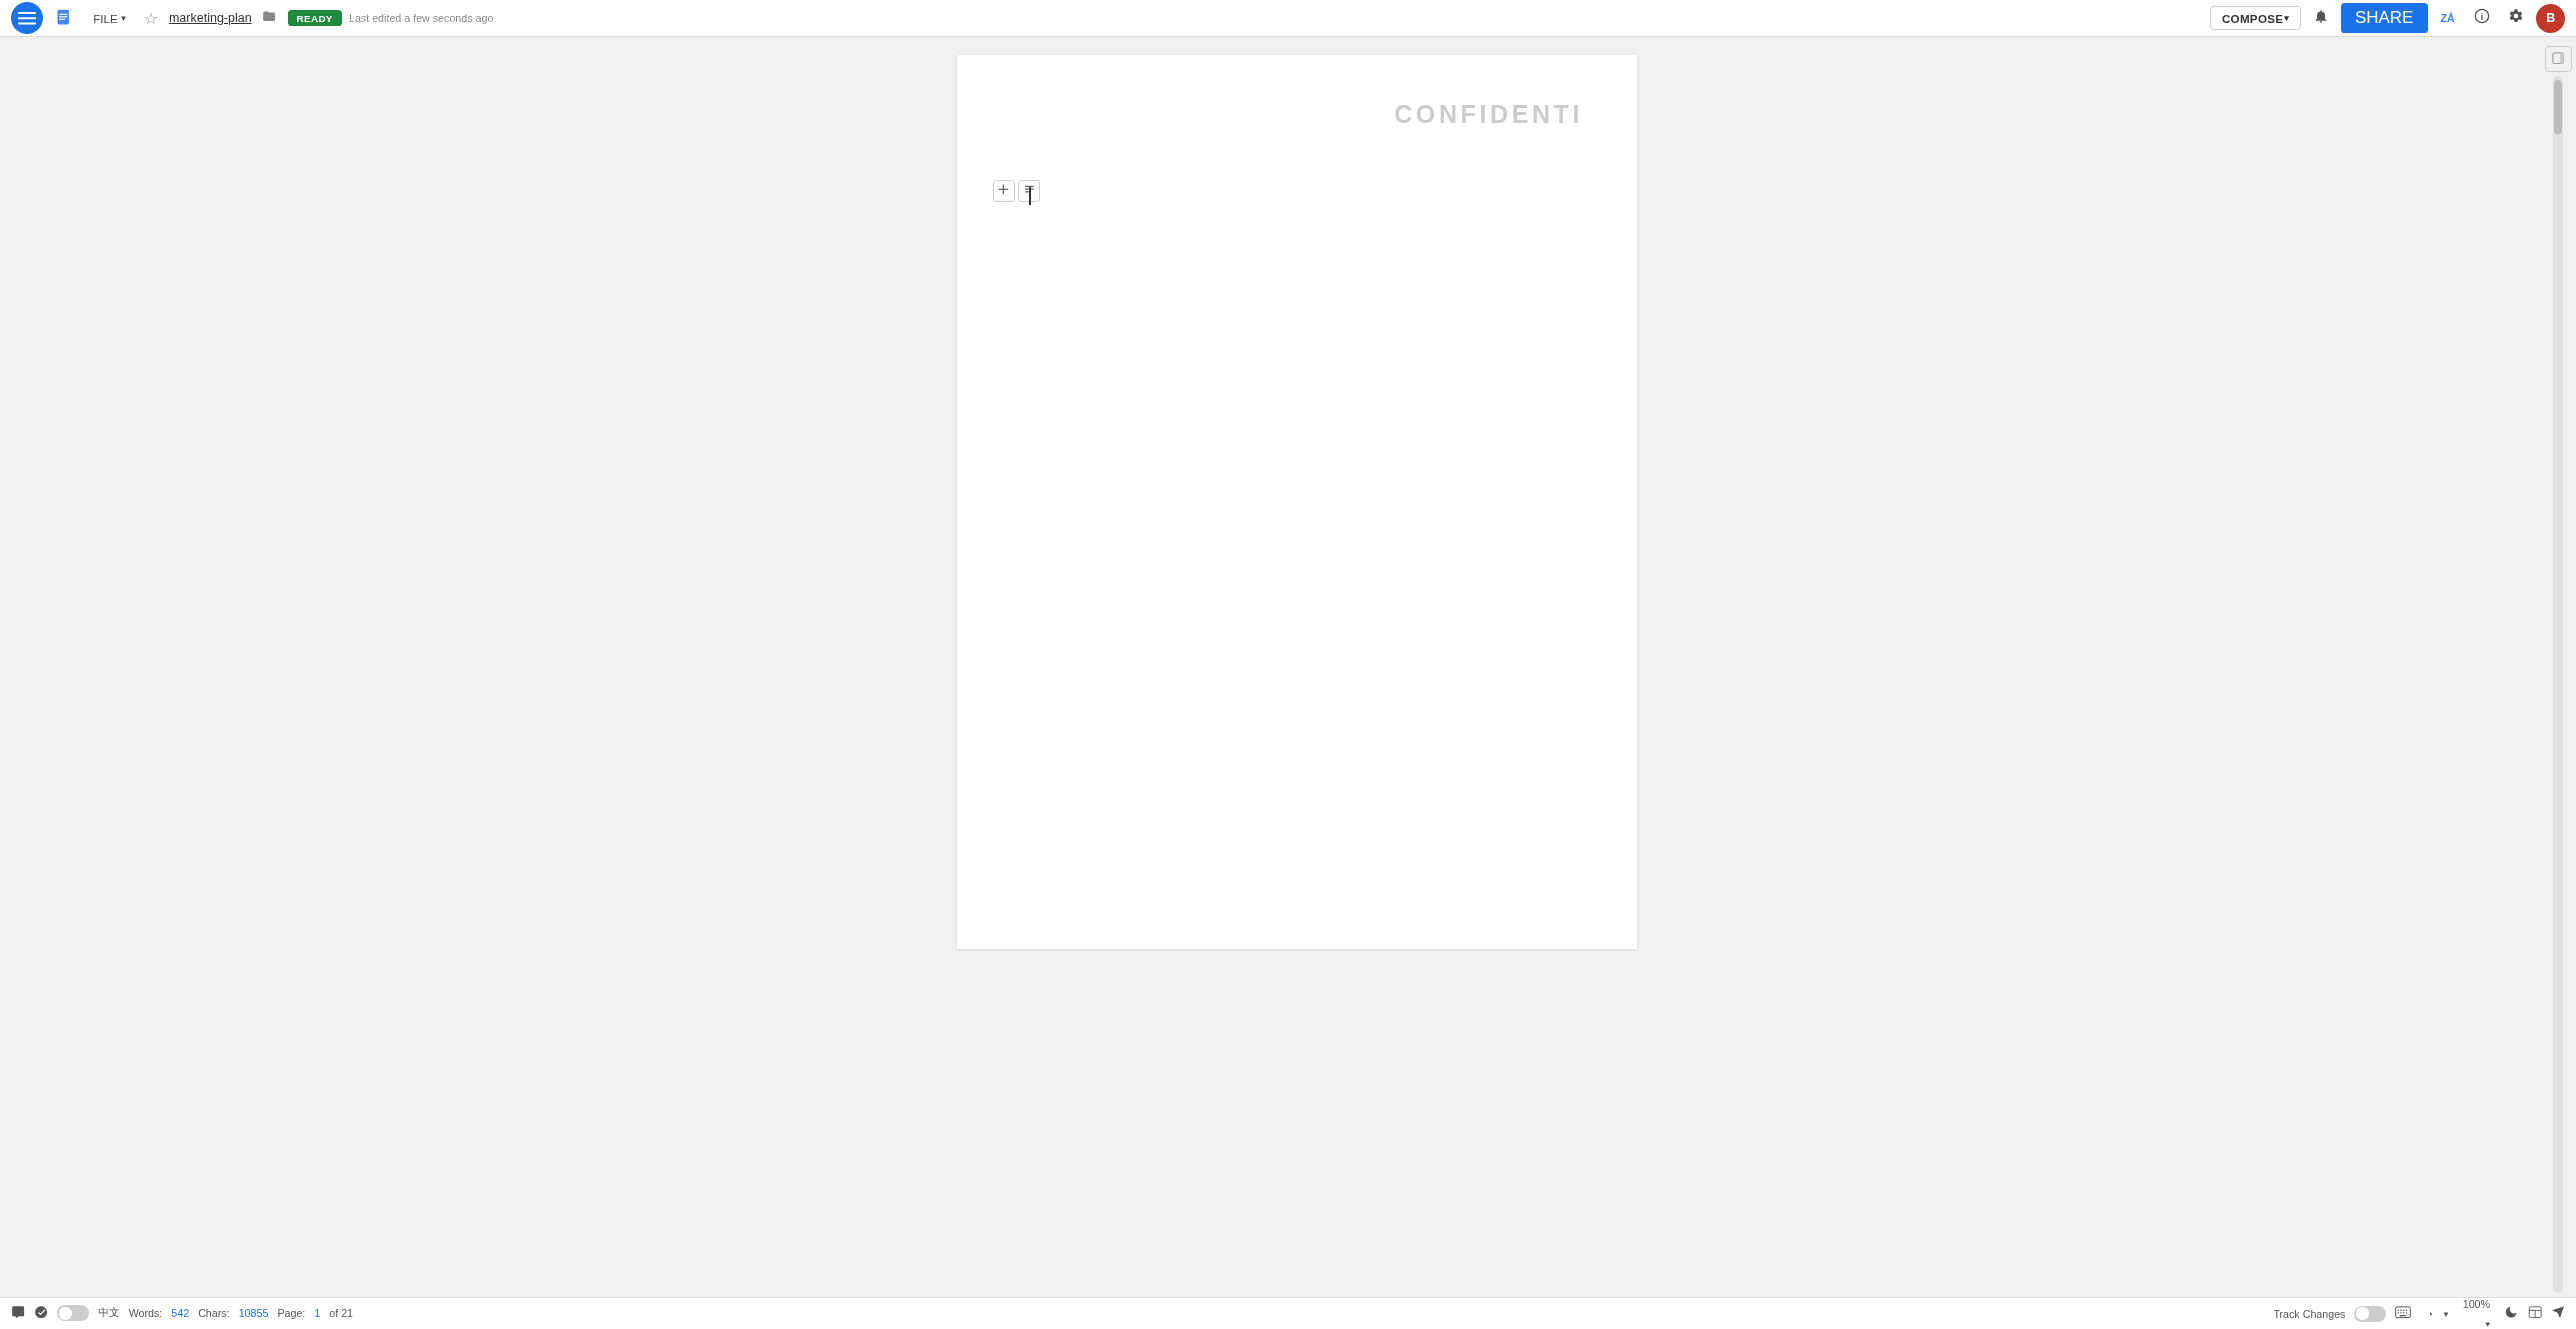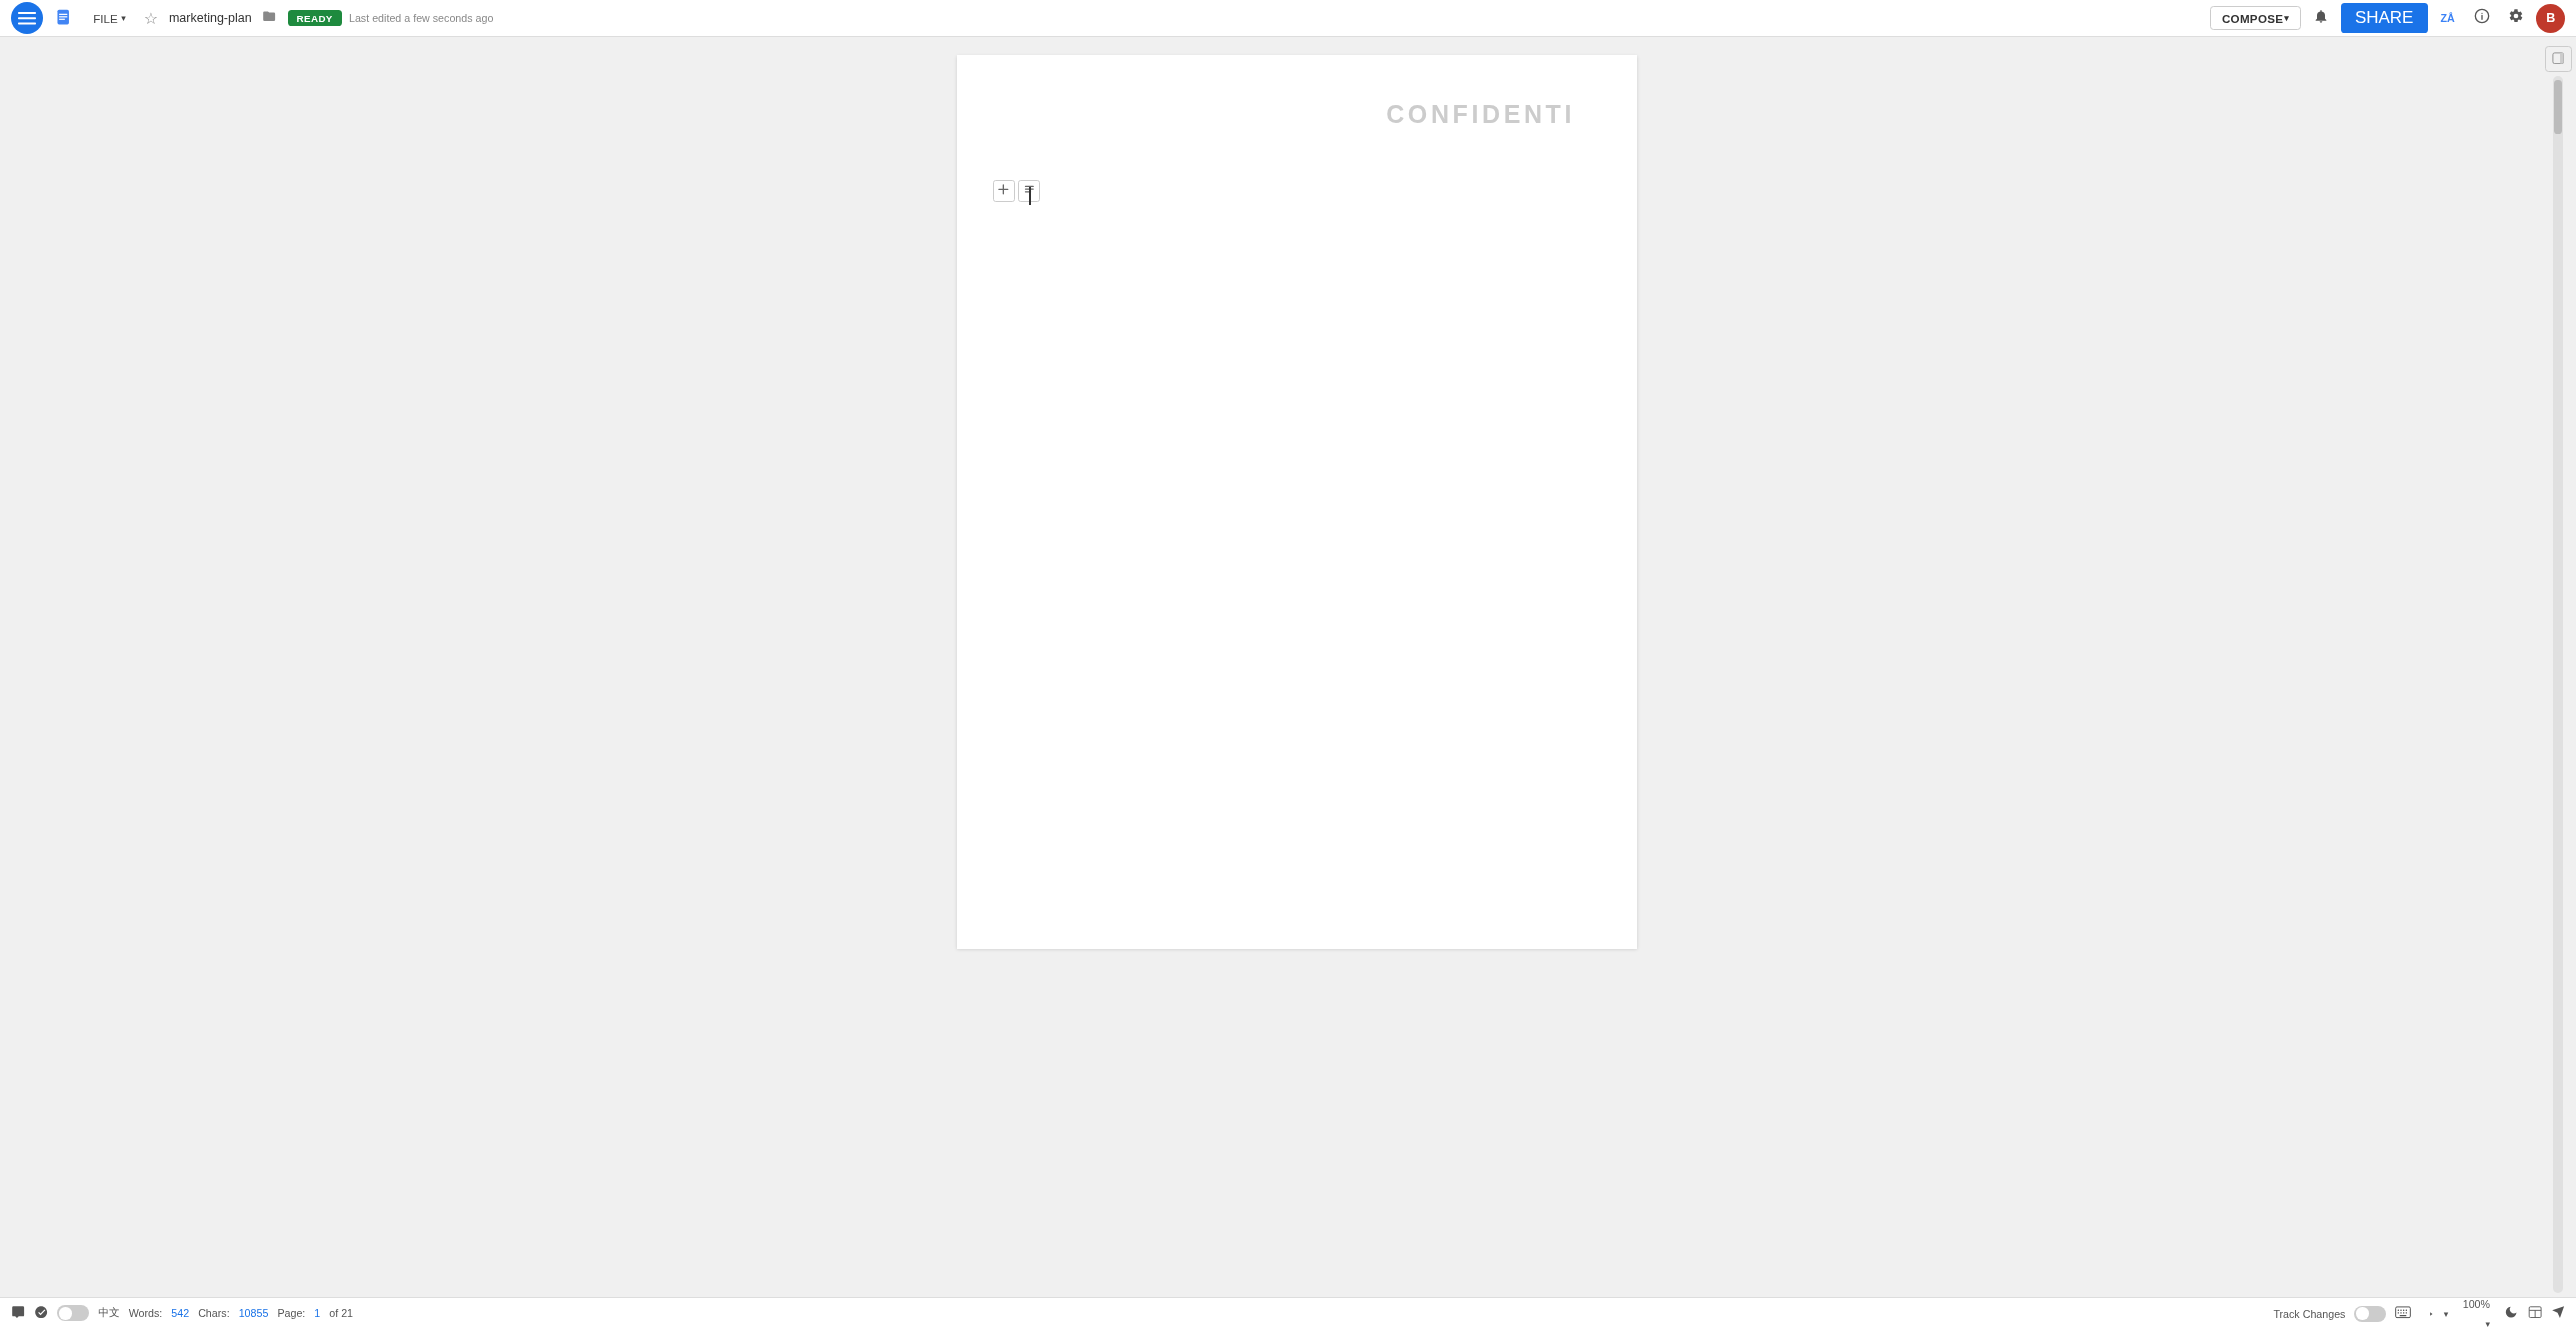--- a/index.html
+++ b/index.html
@@ -76,20 +76,21 @@
       cursor: pointer;
       color: #888;
       font-size: 16px;
       padding: 3.6px;
     }
 
     .doc-title {
       font-size: 12.5px;
       color: #333;
       font-weight: 400;
+      text-decoration: underline;
     }
 
     .folder-btn {
       background: none;
       border: none;
       cursor: pointer;
       color: #888;
       font-size: 14.3px;
       padding: 3.6px;
     }
@@ -201,21 +202,21 @@
       min-height: 894px;
       background: #fff;
       box-shadow: 0 0.9px 3.6px rgba(0,0,0,0.15);
       position: relative;
       padding: 54px 72px;
     }
 
     .watermark {
       position: absolute;
       top: 45px;
-      right: 62px;
+      right: 54px;
       font-size: 25px;
       font-weight: 700;
       color: #ccc;
       letter-spacing: 3.6px;
       text-transform: uppercase;
     }
 
     .block-controls {
       position: absolute;
       top: 125px;

